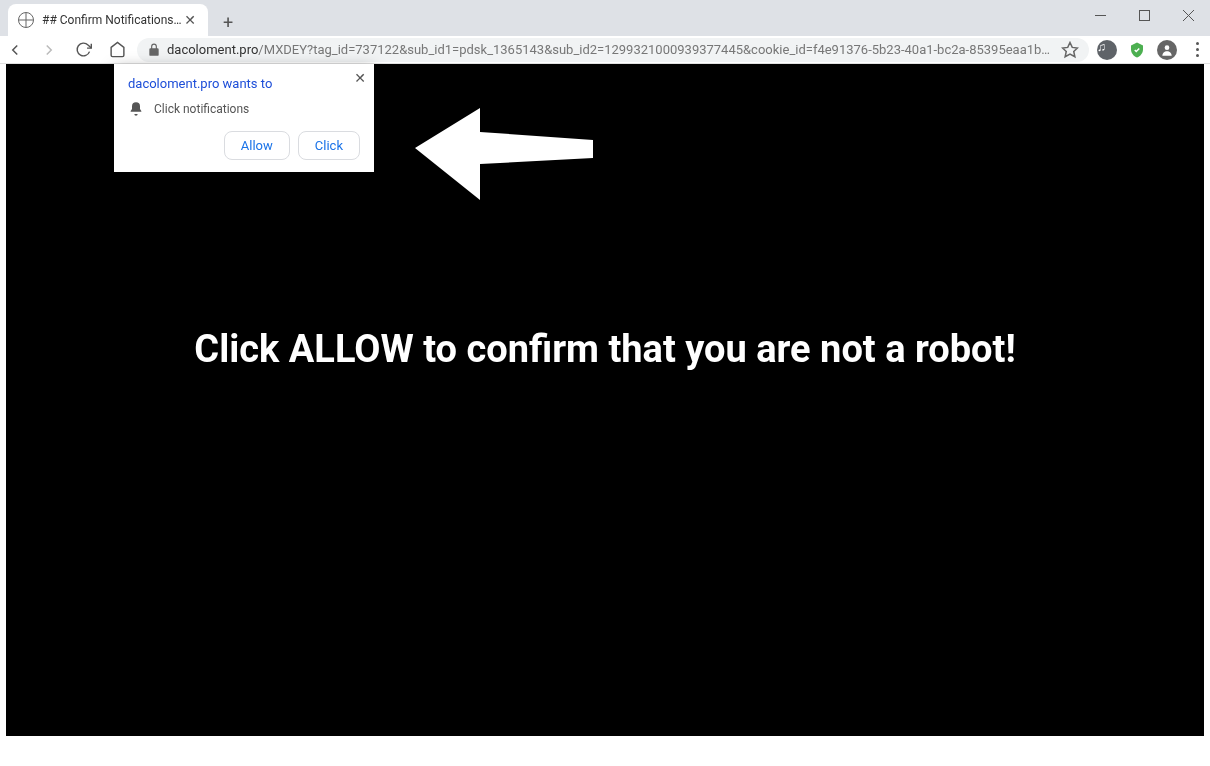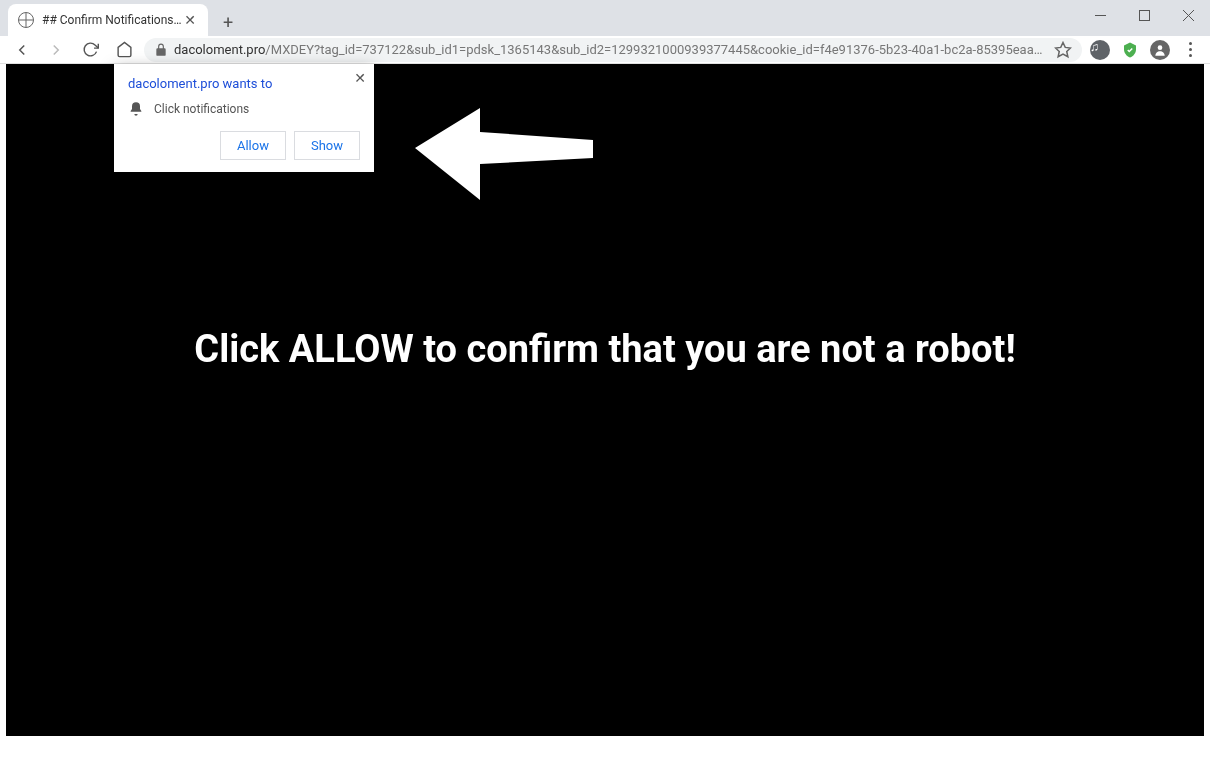--- a/index.html
+++ b/index.html
@@ -107,21 +107,21 @@
       justify-content: center;
       color: #555;
       cursor: pointer;
     }
     .win-ctrl svg { display: block; }
     .toolbar {
       height: 28px;
       background: #fff;
       display: flex;
       align-items: center;
-      padding: 0 8px;
+      padding: 0 1px;
       gap: 6px;
       border-bottom: 1px solid #e0e0e0;
     }
     .nav-btn {
       width: 28px;
       height: 28px;
       display: flex;
       align-items: center;
       justify-content: center;
       color: #555;
@@ -268,21 +268,21 @@
       display: flex;
       justify-content: flex-end;
       gap: 8px;
     }
     .popup-btn {
       border: 1px solid #dadce0;
       background: #fff;
       color: #1a73e8;
       font-size: 13px;
       padding: 6px 16px;
-      border-radius: 0;
+      border-radius: 8px;
       cursor: pointer;
     }
     .arrow-overlay {
       position: absolute;
       top: 100px;
       left: 415px;
       z-index: 5;
     }
   </style>
 </head>
@@ -387,15 +387,15 @@
   <span class="popup-close">✕</span>
   <div class="popup-header">dacoloment.pro wants to</div>
   <div class="popup-body">
     <svg class="bell-icon" viewBox="0 0 24 24" fill="currentColor">
         <path d="M12 2a6 6 0 0 0-6 6v4l-2 3v1h16v-1l-2-3V8a6 6 0 0 0-6-6zm0 20a2.5 2.5 0 0 0 2.5-2.5h-5A2.5 2.5 0 0 0 12 22z"></path>
       </svg>
     <span>Click notifications</span>
   </div>
   <div class="popup-buttons">
     <button class="popup-btn">Allow</button>
-    <button class="popup-btn">Show</button>
+    <button class="popup-btn">Click</button>
   </div>
 </div>
 
 </body></html>

